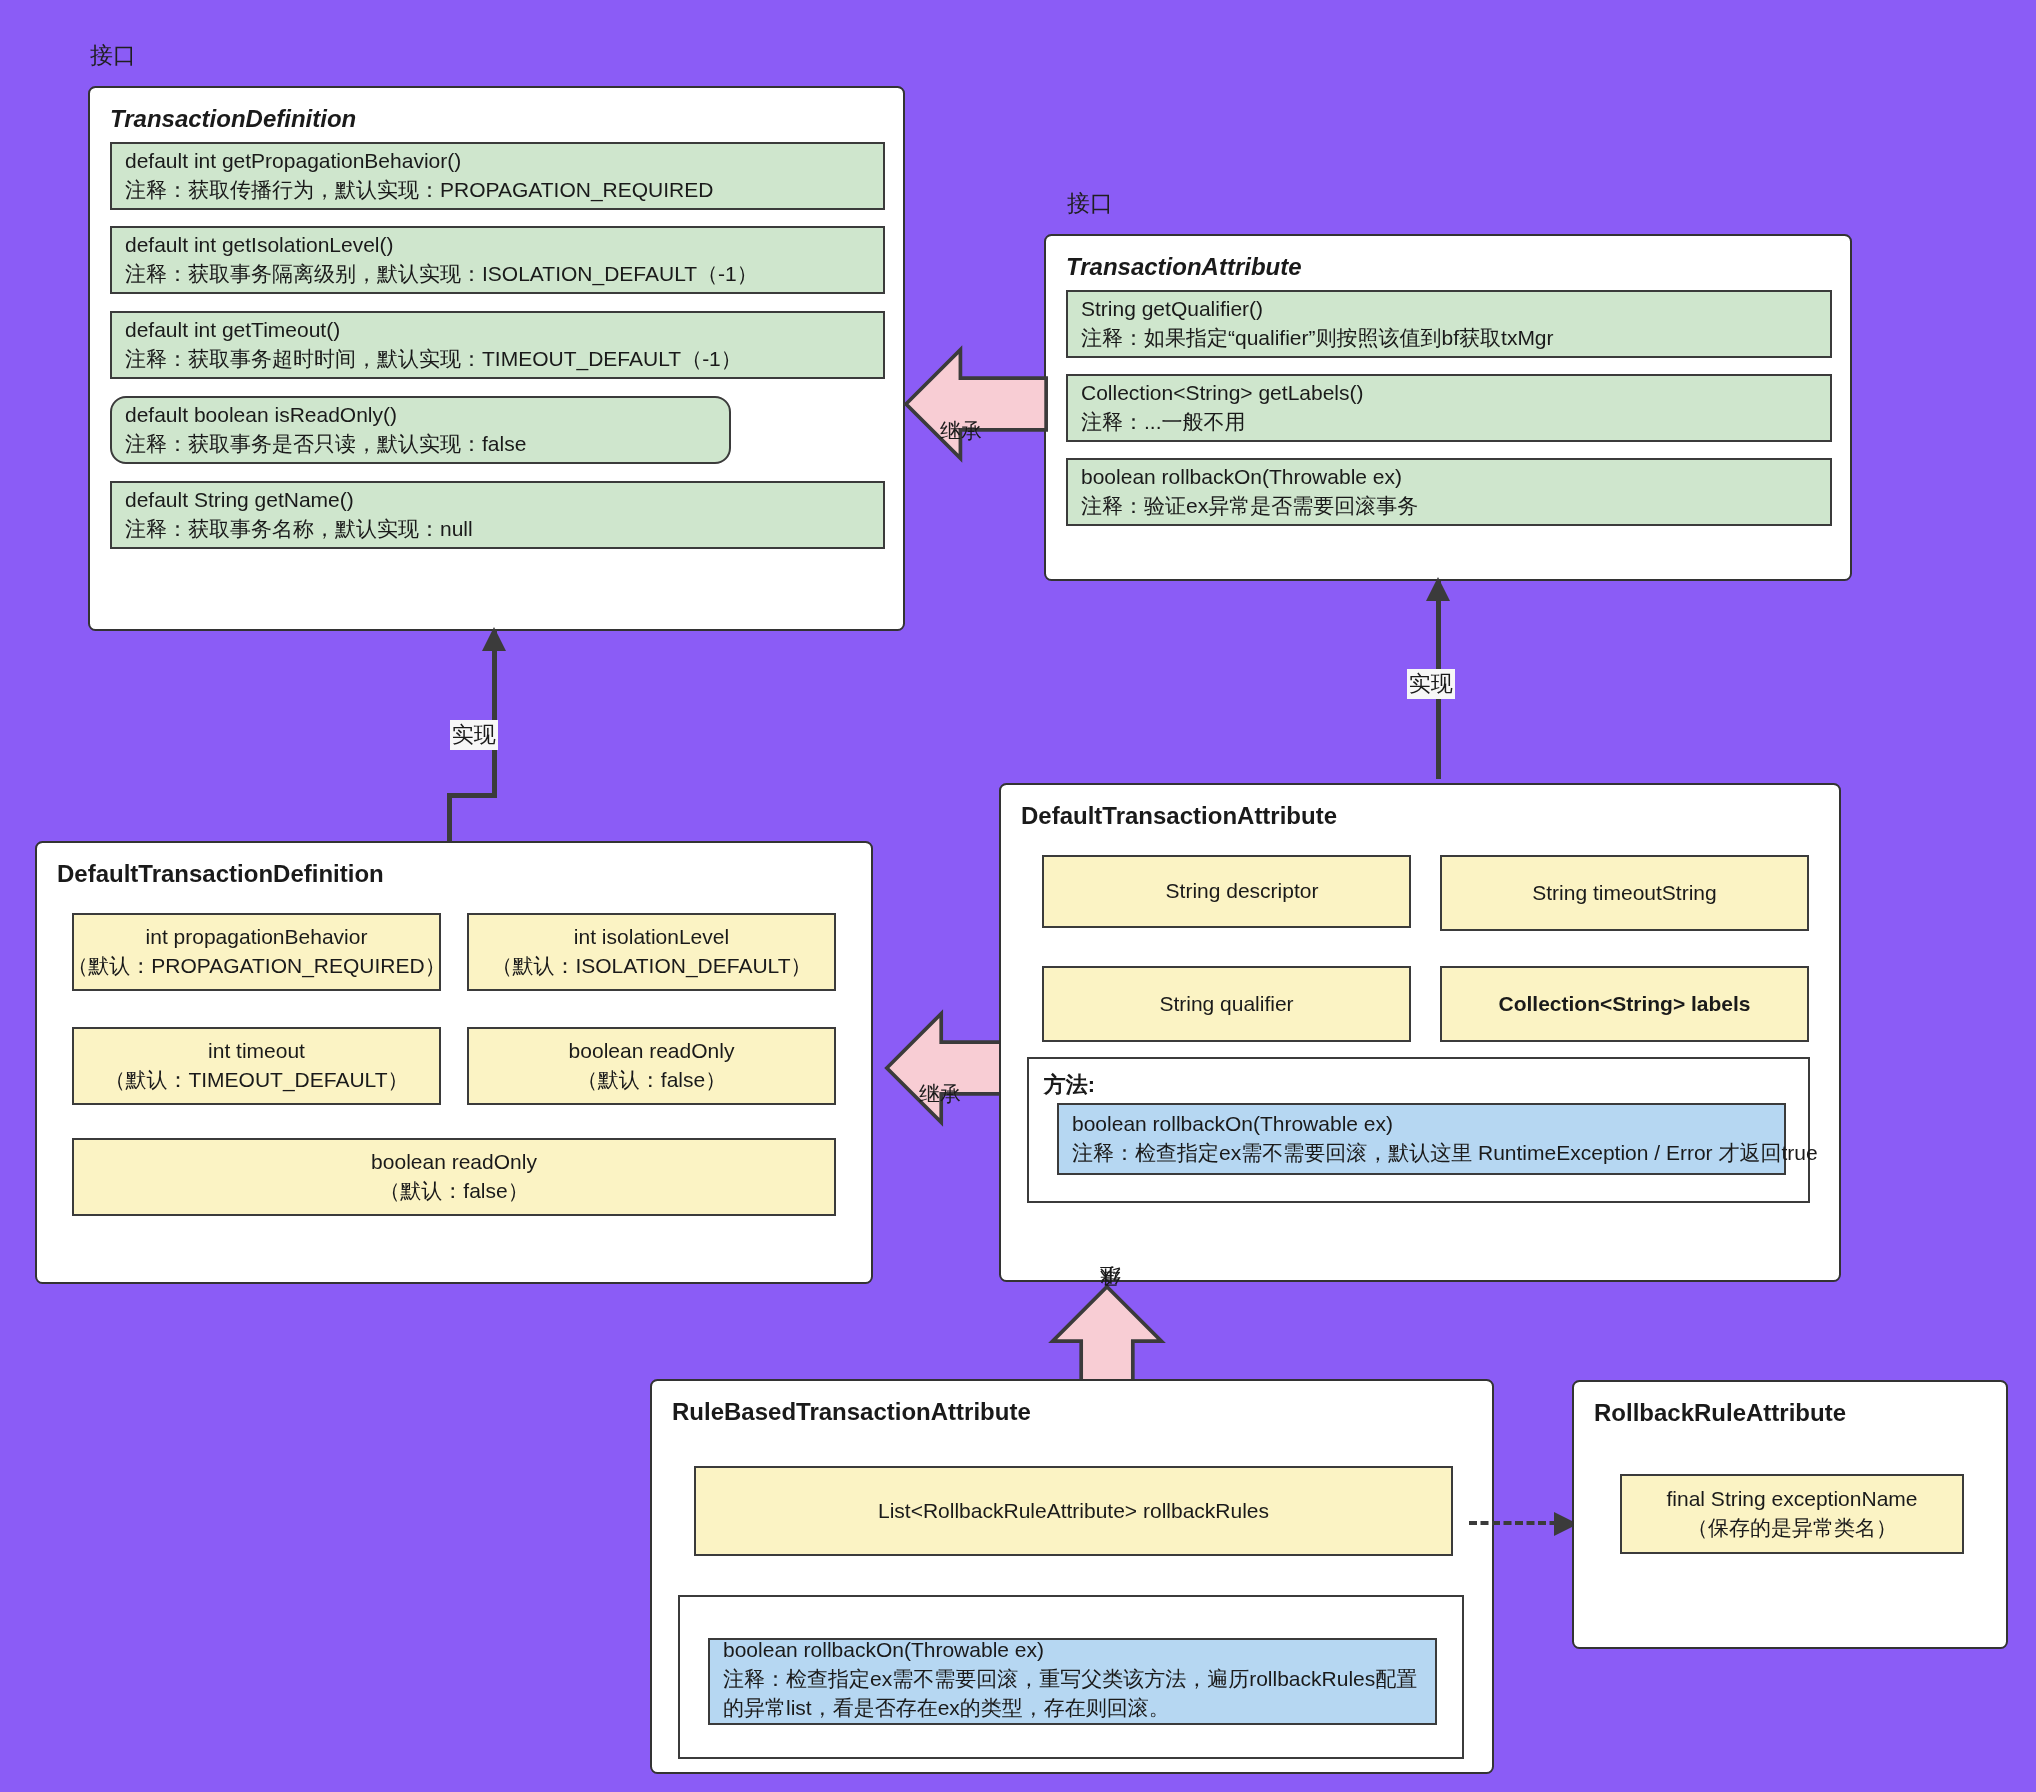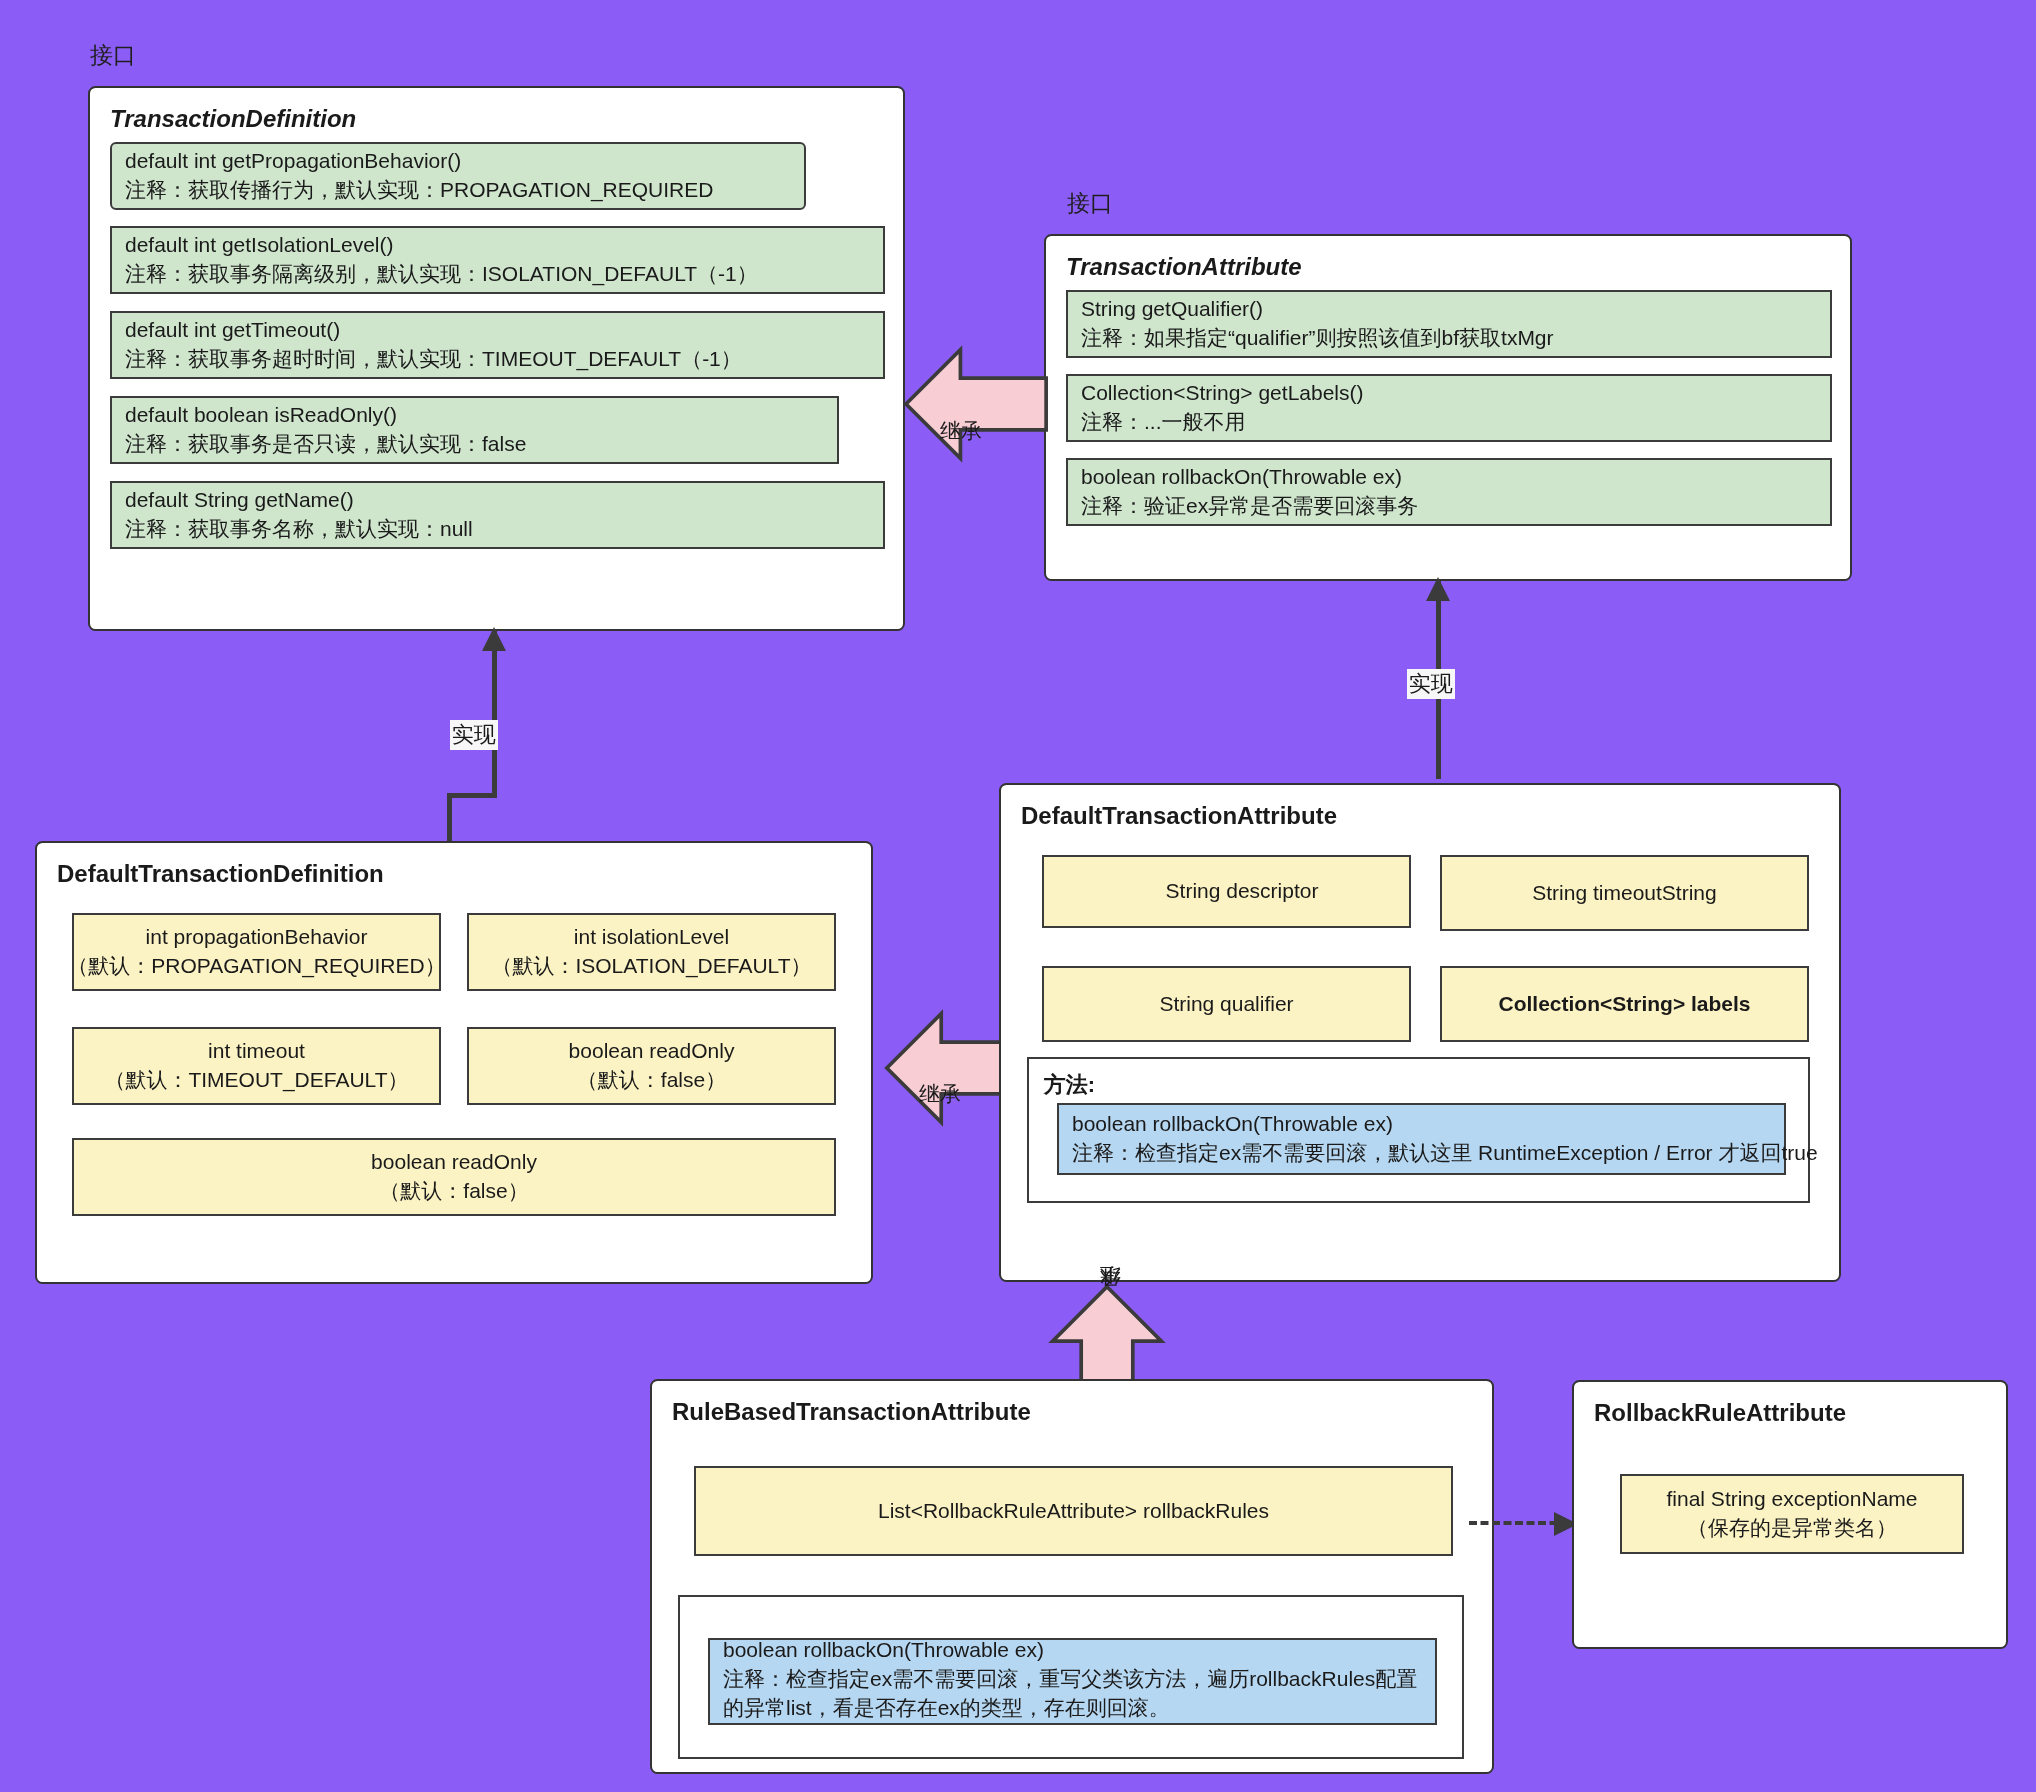--- a/index.html
+++ b/index.html
@@ -139,36 +139,36 @@
 </head>
 <body>
 
 <div id="canvas">
 
   <div class="abs stereotype" style="left:90px; top:44px;">接口</div>
 
   <div class="abs classbox" style="left:88px; top:86px; width:817px; height:545px;">
     <div class="title iface">TransactionDefinition</div>
 
-    <div class="abs member green" style="left:20px; top:54px; width:696px; height:68px;border-radius:6px;">
+    <div class="abs member green" style="left:20px; top:54px; width:775px; height:68px;">
       <div class="l1">default int getPropagationBehavior()</div>
       <div class="l2">注释：获取传播行为，默认实现：PROPAGATION_REQUIRED</div>
     </div>
 
     <div class="abs member green" style="left:20px; top:138px; width:775px; height:68px;">
       <div class="l1">default int getIsolationLevel()</div>
       <div class="l2">注释：获取事务隔离级别，默认实现：ISOLATION_DEFAULT（-1）</div>
     </div>
 
     <div class="abs member green" style="left:20px; top:223px; width:775px; height:68px;">
       <div class="l1">default int getTimeout()</div>
       <div class="l2">注释：获取事务超时时间，默认实现：TIMEOUT_DEFAULT（-1）</div>
     </div>
 
-    <div class="abs member green" style="left:20px; top:308px; width:729px; height:68px;">
+    <div class="abs member green" style="left:20px; top:308px; width:621px; height:68px;border-radius:16px;">
       <div class="l1">default boolean isReadOnly()</div>
       <div class="l2">注释：获取事务是否只读，默认实现：false</div>
     </div>
 
     <div class="abs member green" style="left:20px; top:393px; width:775px; height:68px;">
       <div class="l1">default String getName()</div>
       <div class="l2">注释：获取事务名称，默认实现：null</div>
     </div>
   </div>
 

